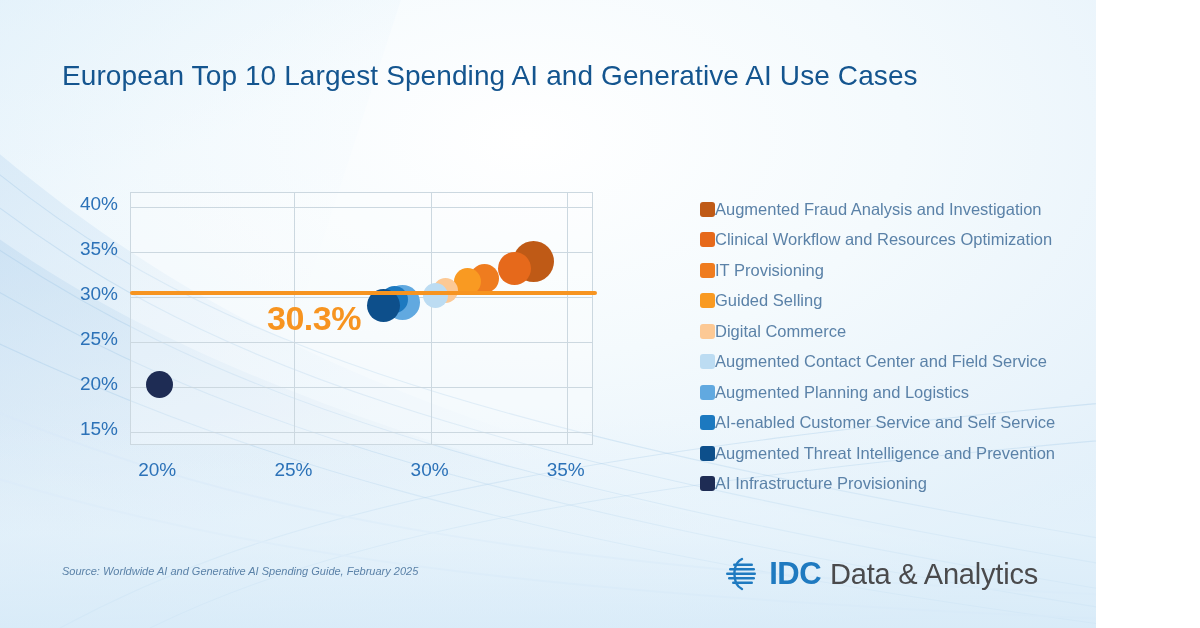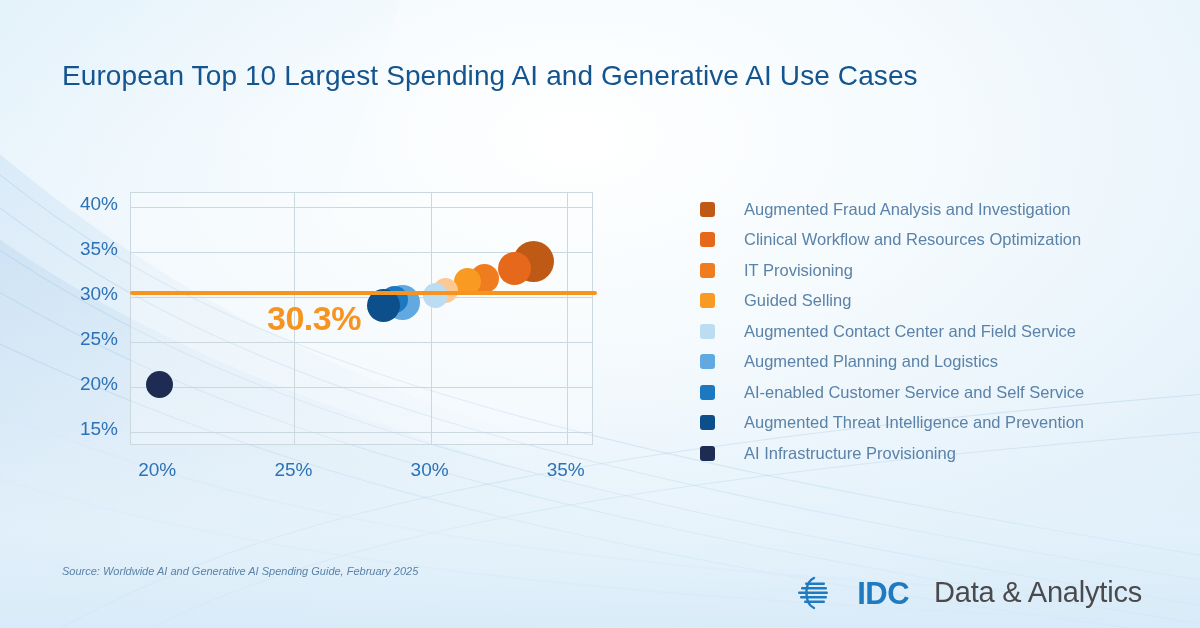--- a/index.html
+++ b/index.html
@@ -5,21 +5,21 @@
   html, body {
     margin: 0;
     padding: 0;
     background: #ffffff;
   }
   body {
     font-family: "Liberation Sans", sans-serif;
   }
   #stage {
     position: relative;
-    width: 1200px;
+    width: 1096px;
     height: 628px;
     overflow: hidden;
     background:
       radial-gradient(ellipse 900px 520px at 48% 22%, #ffffff 0%, #f4fafd 42%, #e8f3fb 78%, #dfeef9 100%);
   }
   
   .bg-swoosh {
     position: absolute;
     inset: 0;
     pointer-events: none;
@@ -131,41 +131,41 @@
     display: flex;
     align-items: center;
     height: 30.5px;
   }
   .legend-swatch {
     width: 15px; height: 15px;
     border-radius: 3px;
     flex: 0 0 auto;
   }
   .legend-label {
-    margin-left: 29px;
     font-size: 16.5px;
     color: #5b82a8;
     white-space: nowrap;
   }
 
   
   .source {
     position: absolute;
     left: 62px; top: 564px;
     font-size: 11px;
     font-style: italic;
     color: #5b82a8;
     line-height: 1.45;
     width: 470px;
   }
   .brand {
     position: absolute;
-    right: 58px; top: 576px;
+    right: 58px; top: 556px;
     display: flex;
-    gap: 25px;
+    align-items: center;
+    gap: 9px;
   }
   .brand-idc {
     font-size: 31px;
     font-weight: bold;
     color: #1f7ac0;
     letter-spacing: -0.5px;
   }
   .brand-tag {
     font-size: 29px;
     color: #4a4a4c;
@@ -265,20 +265,24 @@
       </div>
       <div class="legend-item">
         <span class="legend-swatch" style="background: rgb(239, 124, 31);"></span>
         <span class="legend-label">IT Provisioning</span>
       </div>
       <div class="legend-item">
         <span class="legend-swatch" style="background: rgb(249, 154, 34);"></span>
         <span class="legend-label">Guided Selling</span>
       </div>
       <div class="legend-item">
+        <span class="legend-swatch" style="background: rgb(252, 201, 149);"></span>
+        <span class="legend-label">Digital Commerce</span>
+      </div>
+      <div class="legend-item">
         <span class="legend-swatch" style="background: rgb(188, 220, 242);"></span>
         <span class="legend-label">Augmented Contact Center and Field Service</span>
       </div>
       <div class="legend-item">
         <span class="legend-swatch" style="background: rgb(97, 169, 224);"></span>
         <span class="legend-label">Augmented Planning and Logistics</span>
       </div>
       <div class="legend-item">
         <span class="legend-swatch" style="background: rgb(28, 121, 192);"></span>
         <span class="legend-label">AI-enabled Customer Service and Self Service</span>

